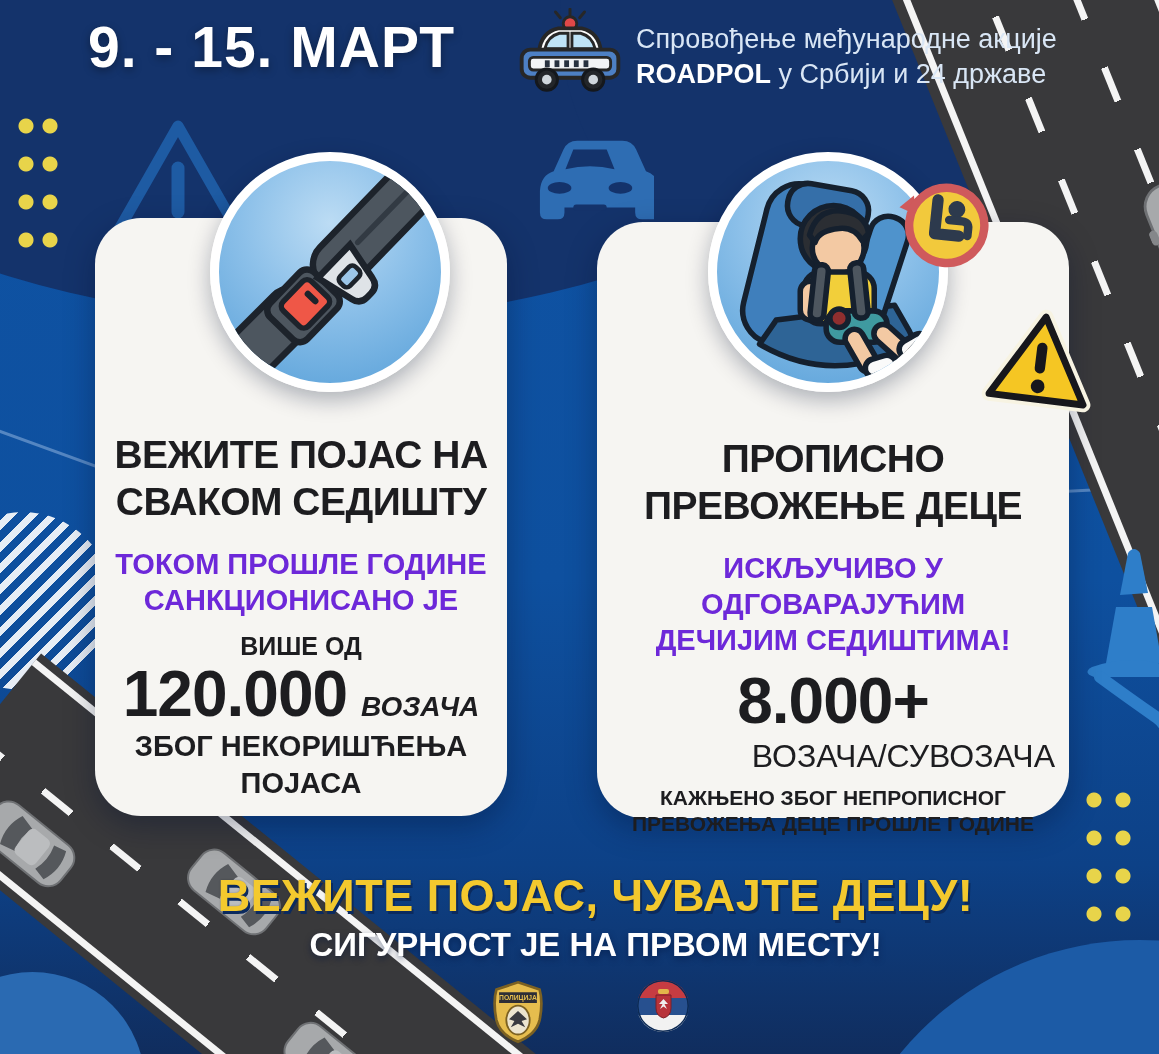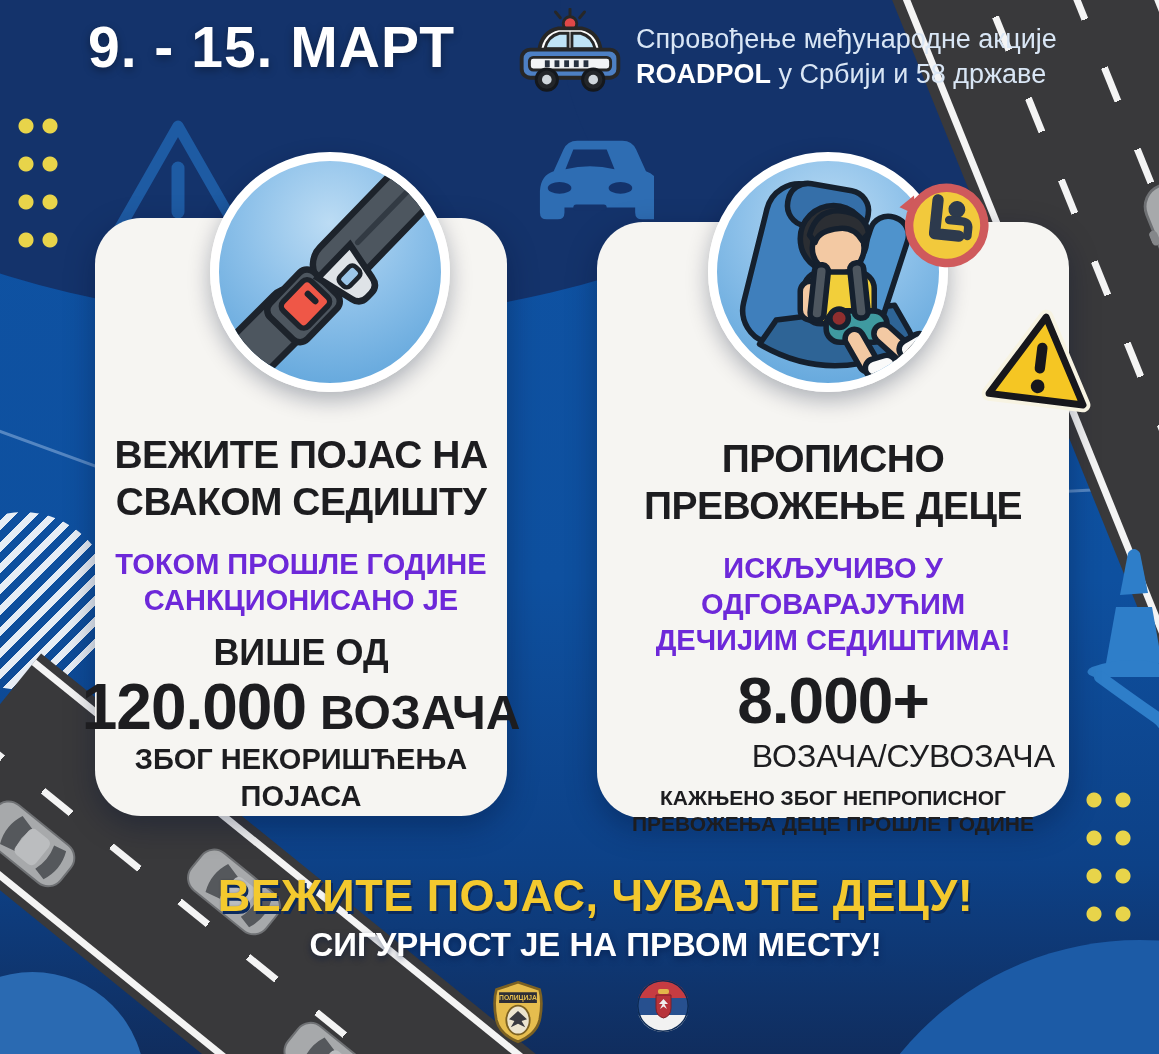--- a/index.html
+++ b/index.html
@@ -42,24 +42,24 @@
     text-shadow:0 3px 8px rgba(0,0,0,.35);}
   .hdr-right{left:636px;top:22px;width:500px;color:#d9e6f5;font-size:27px;line-height:1.3;}
   .hdr-right .brand{color:#fff;font-weight:800;}
   
   .card{background:var(--card-bg);border-radius:46px;box-shadow:0 10px 30px rgba(0,15,45,.35);z-index:5;}
   .card-left{left:95px;top:218px;width:412px;height:598px;}
   .card-right{left:597px;top:222px;width:472px;height:596px;}
   .card-body{position:absolute;left:14px;right:14px;top:214px;text-align:center;color:var(--text-dark);}
   .card-title{font-size:39px;font-weight:800;line-height:1.2;letter-spacing:-.5px;white-space:pre-line;}
   .card-sub{margin-top:20px;font-size:29px;font-weight:700;line-height:1.25;white-space:pre-line;color:#6d28d9;}
-  .more-than{margin-top:14px;font-size:36px;font-weight:800;}
+  .more-than{margin-top:14px;font-size:25px;font-weight:800;}
   .stat-row{display:flex;justify-content:center;align-items:baseline;gap:14px;}
   .stat-big{font-size:64px;font-weight:800;letter-spacing:-1px;line-height:1.05;}
-  .stat-unit{font-size:48px;font-weight:800;}
+  .stat-unit{font-size:28px;font-weight:800;font-style:italic;}
   .stat-unit2{font-size:32px;font-weight:400;margin-top:2px;text-align:right;}
   .stat-cap{font-size:29px;font-weight:700;line-height:1.25;white-space:pre-line;}
   .stat-cap-sm{font-size:21px;font-weight:800;line-height:1.28;white-space:pre-line;margin-top:10px;}
   
   .illu-circle{width:240px;height:240px;border-radius:50%;z-index:6;
     border:9px solid #fff;box-sizing:border-box;overflow:hidden;
     background:radial-gradient(circle at 50% 28%,#bcdcf4 0%,#8cc0e9 45%,#569fd8 100%);
     box-shadow:0 8px 22px rgba(0,15,45,.3);}
   .illu-left{left:210px;top:152px;}
   .illu-right{left:708px;top:152px;}
@@ -173,21 +173,21 @@
       <rect x="74" y="53" width="5" height="7"></rect>
     </g>
     <circle cx="36" cy="73" r="11" fill="#23262a" stroke="#15181c" stroke-width="3"></circle>
       <circle cx="36" cy="73" r="5" fill="#cfd6dc"></circle>
     <circle cx="84" cy="73" r="11" fill="#23262a" stroke="#15181c" stroke-width="3"></circle>
       <circle cx="84" cy="73" r="5" fill="#cfd6dc"></circle>
   </svg>
 
   <div class="abs hdr-right">
     <div>Спровођење међународне акције</div>
-    <div><span class="brand">ROADPOL</span><span> у Србији и 58 државе</span></div>
+    <div><span class="brand">ROADPOL</span><span> у Србији и 24 државе</span></div>
   </div>
 
   <div class="abs card card-left">
     <div class="card-body">
       <div class="card-title">ВЕЖИТЕ ПОЈАС НА
 СВАКОМ СЕДИШТУ</div>
       <div class="card-sub">ТОКОМ ПРОШЛЕ ГОДИНЕ
 САНКЦИОНИСАНО ЈЕ</div>
       <div class="more-than">ВИШЕ ОД</div>
       <div class="stat-row">

